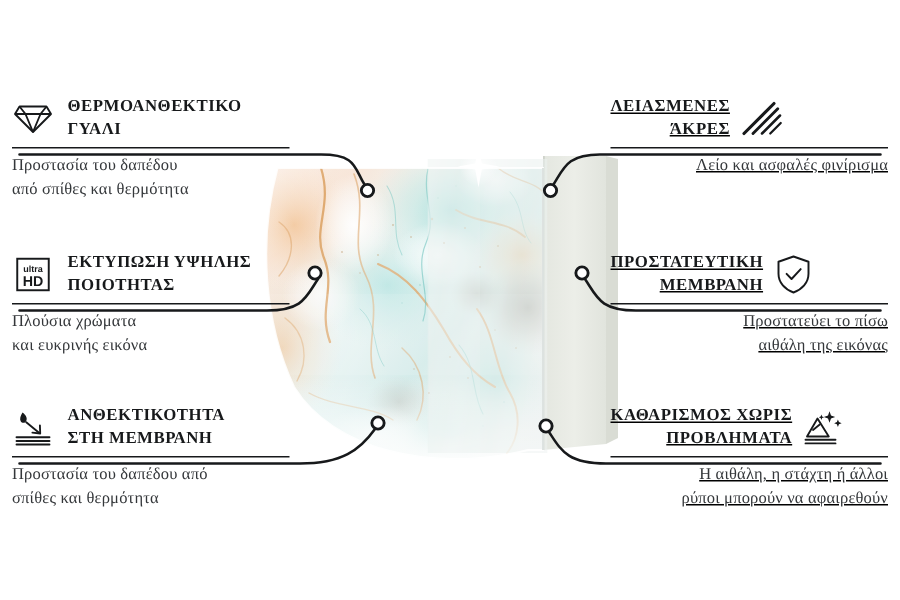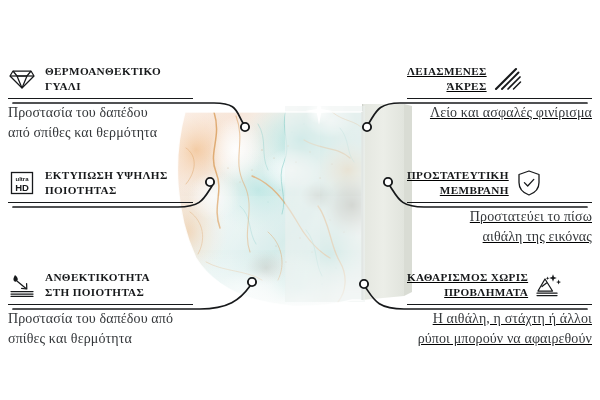--- a/index.html
+++ b/index.html
@@ -49,21 +49,21 @@
     color: #17191b;
     white-space: pre-line;
   }
   .frule {
     height: 0;
     border-top: 1.1px solid #17191b;
     margin-top: 2px;
   }
   .fdesc {
     margin-top: 4px;
-    font-size: 14px;
+    font-size: 11px;
     line-height: 1.42;
     color: #34373a;
     white-space: pre-line;
     letter-spacing: 0.12px;
   }
 
   
   .r1 { top: 62px; }
   .r2 { top: 166px; }
   .r3 { top: 268px; }
@@ -285,36 +285,38 @@
         <svg width="28" height="26" viewBox="0 0 28 26">
           <rect x="3.5" y="2.5" width="21" height="21" fill="none" stroke="#17191b" stroke-width="1.3"></rect>
           <text x="14" y="11.4" text-anchor="middle" font-family="Liberation Sans, sans-serif" font-size="6" font-weight="700" fill="#17191b">ultra</text>
           <text x="14" y="20.6" text-anchor="middle" font-family="Liberation Sans, sans-serif" font-size="9.5" font-weight="700" fill="#17191b">HD</text>
         </svg>
       </span>
       <span class="ftitle">ΕΚΤΥΠΩΣΗ ΥΨΗΛΗΣ
 ΠΟΙΟΤΗΤΑΣ</span>
     </div>
     <div class="frule"></div>
+    <div class="fdesc">Πλούσια χρώματα
+και ευκρινής εικόνα</div>
   </div>
 
   <div class="feature left r3">
     <div class="fhead">
       <span class="ficon">
         <svg width="28" height="26" viewBox="0 0 28 26" fill="none" stroke="#17191b" stroke-width="1.25" stroke-linecap="round" stroke-linejoin="round">
           <path d="M7 3 C9.6 5 10.4 7 9.4 8.8 C8.6 10.2 6.6 10.2 5.8 8.8 C5 7.4 5.6 5.2 7 3 Z" fill="#17191b" stroke="none"></path>
           <path d="M9.5 9.5 L18 16.5"></path>
           <path d="M18.6 11.6 L18.8 17 L13.6 16.4"></path>
           <path d="M3 19.5 H25"></path>
             <path d="M3 22 H25"></path>
             <path d="M3 24.3 H25"></path>
         </svg>
       </span>
       <span class="ftitle">ΑΝΘΕΚΤΙΚΟΤΗΤΑ
-ΣΤΗ ΠΟΙΟΤΗΤΑΣ</span>
+ΣΤΗ ΜΕΜΒΡΑΝΗ</span>
     </div>
     <div class="frule"></div>
     <div class="fdesc">Προστασία του δαπέδου από
 σπίθες και θερμότητα</div>
   </div>
 
   <div class="feature right r1">
     <div class="fhead">
       <span class="ficon">
         <svg width="28" height="24" viewBox="0 0 28 24" fill="none" stroke="#17191b" stroke-linecap="round">

